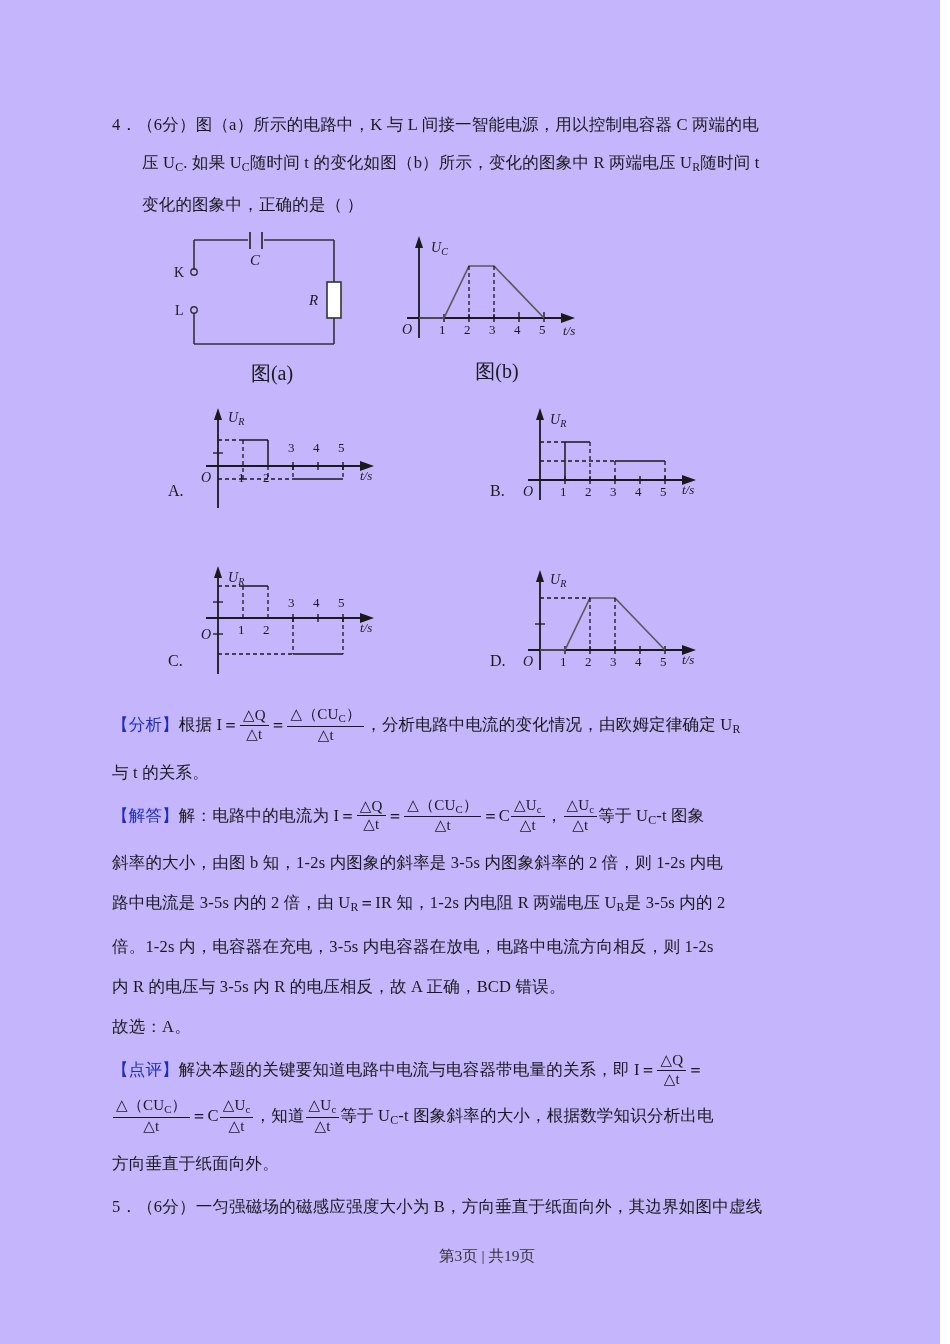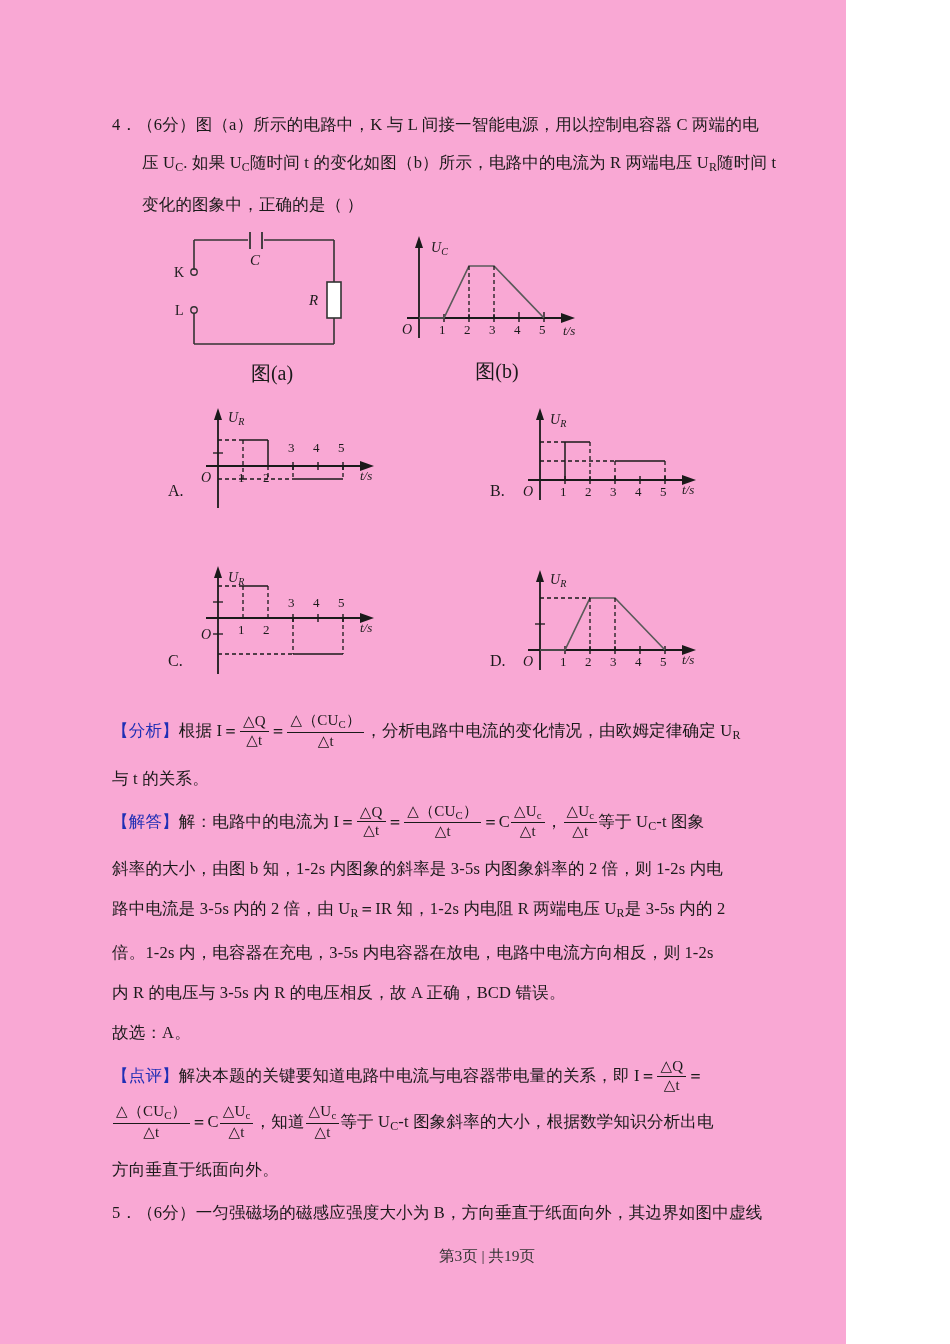--- a/index.html
+++ b/index.html
@@ -11,23 +11,23 @@
     width: 950px;
     height: 1344px;
     position: relative;
     font-family: "Liberation Serif", "DejaVu Serif", serif;
     color: #1a1a1a;
     overflow: hidden;
   }
   .page {
     position: absolute;
     left: 0; top: 0;
-    width: 846px;
+    width: 940px;
     height: 1344px;
-    background: #f9a8d4;
+    background: #c4b5fd;
   }
   .content {
     position: absolute;
     left: 112px;
     top: 106px;
     width: 726px;
   }
   
   .qline {
     font-size: 16.5px;
@@ -133,21 +133,21 @@
 </head>
 <body>
 
 <div class="page">
   <div class="content">
 
     <div class="qline indent-1">
       <span>4．</span><span>（6分）</span><span>图（a）所示的电路中，K 与 L 间接一智能电源，用以控制电容器 C 两端的电</span>
     </div>
     <div class="qline indent-2">
-      <span>压 U</span><sub>C</sub><span>. 如果 U</span><sub>C</sub><span>随时间 t 的变化如图（b）所示，电路中的电流为 R 两端电压 U</span><sub>R</sub><span>随时间 t</span>
+      <span>压 U</span><sub>C</sub><span>. 如果 U</span><sub>C</sub><span>随时间 t 的变化如图（b）所示，变化的图象中 R 两端电压 U</span><sub>R</sub><span>随时间 t</span>
     </div>
     <div class="qline indent-2">变化的图象中，正确的是（      ）</div>
 
     <div class="figrow">
 
       <div class="fig-circuit">
         <svg width="200" height="122" viewBox="0 0 200 122">
 
           <line x1="22" y1="8" x2="76" y2="8" stroke="#333" stroke-width="1.6"></line>
 
@@ -368,21 +368,21 @@
             <text x="92" y="104" font-size="13" fill="#1a1a1a">3</text>
             <text x="117" y="104" font-size="13" fill="#1a1a1a">4</text>
             <text x="142" y="104" font-size="13" fill="#1a1a1a">5</text>
             <text x="164" y="102" font-size="13" font-style="italic" fill="#1a1a1a">t/s</text>
           </svg>
         </div>
       </div>
 
     </div>
 
-    <div class="sec mline" style="margin-top:6px;">
+    <div class="sec mline" style="">
       <span class="tag">【分析】</span><span>根据 I＝</span><span class="frac"><span class="num">△Q</span><span class="den">△t</span></span><span>＝</span><span class="frac"><span class="num"><span>△（CU</span><sub>C</sub><span>）</span></span><span class="den">△t</span></span><span>，分析电路中电流的变化情况，由欧姆定律确定 U</span><sub>R</sub>
     </div>
     <div class="sec">与 t 的关系。</div>
 
     <div class="sec mline">
       <span class="tag">【解答】</span><span>解：电路中的电流为 I＝</span><span class="frac"><span class="num">△Q</span><span class="den">△t</span></span><span>＝</span><span class="frac"><span class="num"><span>△（CU</span><sub>C</sub><span>）</span></span><span class="den">△t</span></span><span>＝C</span><span class="frac"><span class="num"><span>△U</span><sub>c</sub></span><span class="den">△t</span></span><span>，</span><span class="frac"><span class="num"><span>△U</span><sub>c</sub></span><span class="den">△t</span></span><span>等于 U</span><sub>C</sub><span>‑t 图象</span>
     </div>
     <div class="sec">斜率的大小，由图 b 知，1‑2s 内图象的斜率是 3‑5s 内图象斜率的 2 倍，则 1‑2s 内电</div>
     <div class="sec">
       <span>路中电流是 3‑5s 内的 2 倍，由 U</span><sub>R</sub><span>＝IR 知，1‑2s 内电阻 R 两端电压 U</span><sub>R</sub><span>是 3‑5s 内的 2</span>

